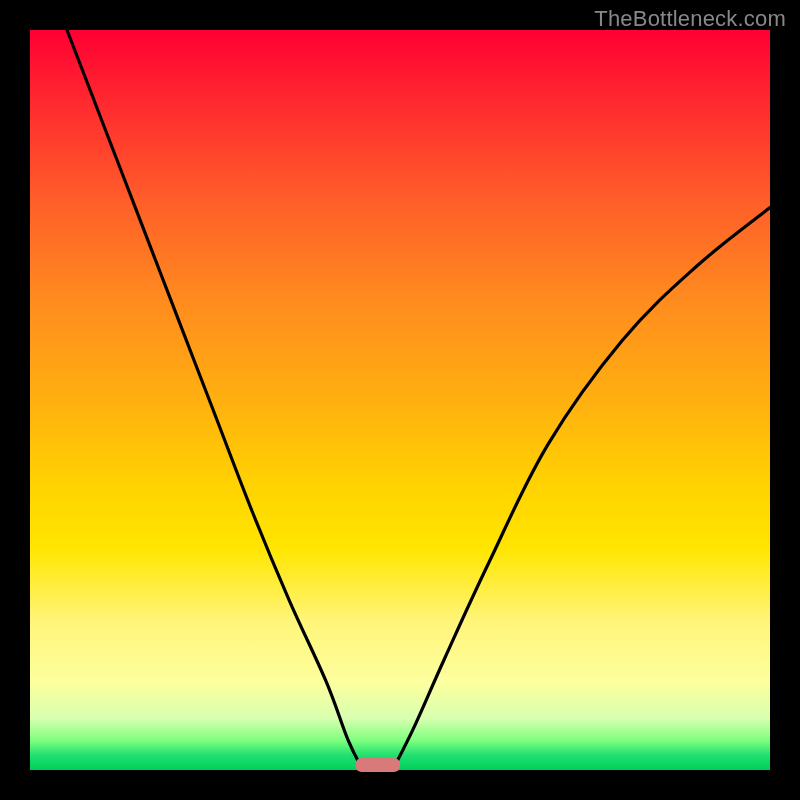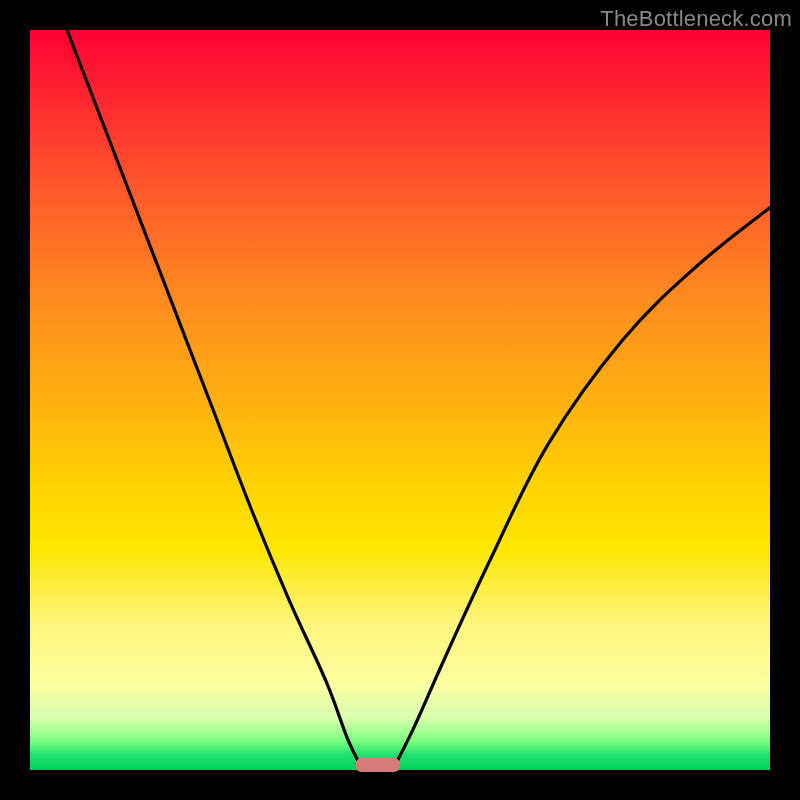--- a/index.html
+++ b/index.html
@@ -13,21 +13,21 @@
   }
   .frame {
     position: absolute;
     left: 0; top: 0;
     width: 800px; height: 800px;
     background: #000;
   }
   .watermark {
     position: absolute;
     top: 6px;
-    right: 8px;
+    right: 14px;
     color: #888;
     font-size: 22px;
     letter-spacing: 0.2px;
     user-select: none;
   }
   .plot-area {
     position: absolute;
     left: 30px;
     top: 30px;
     width: 740px;

